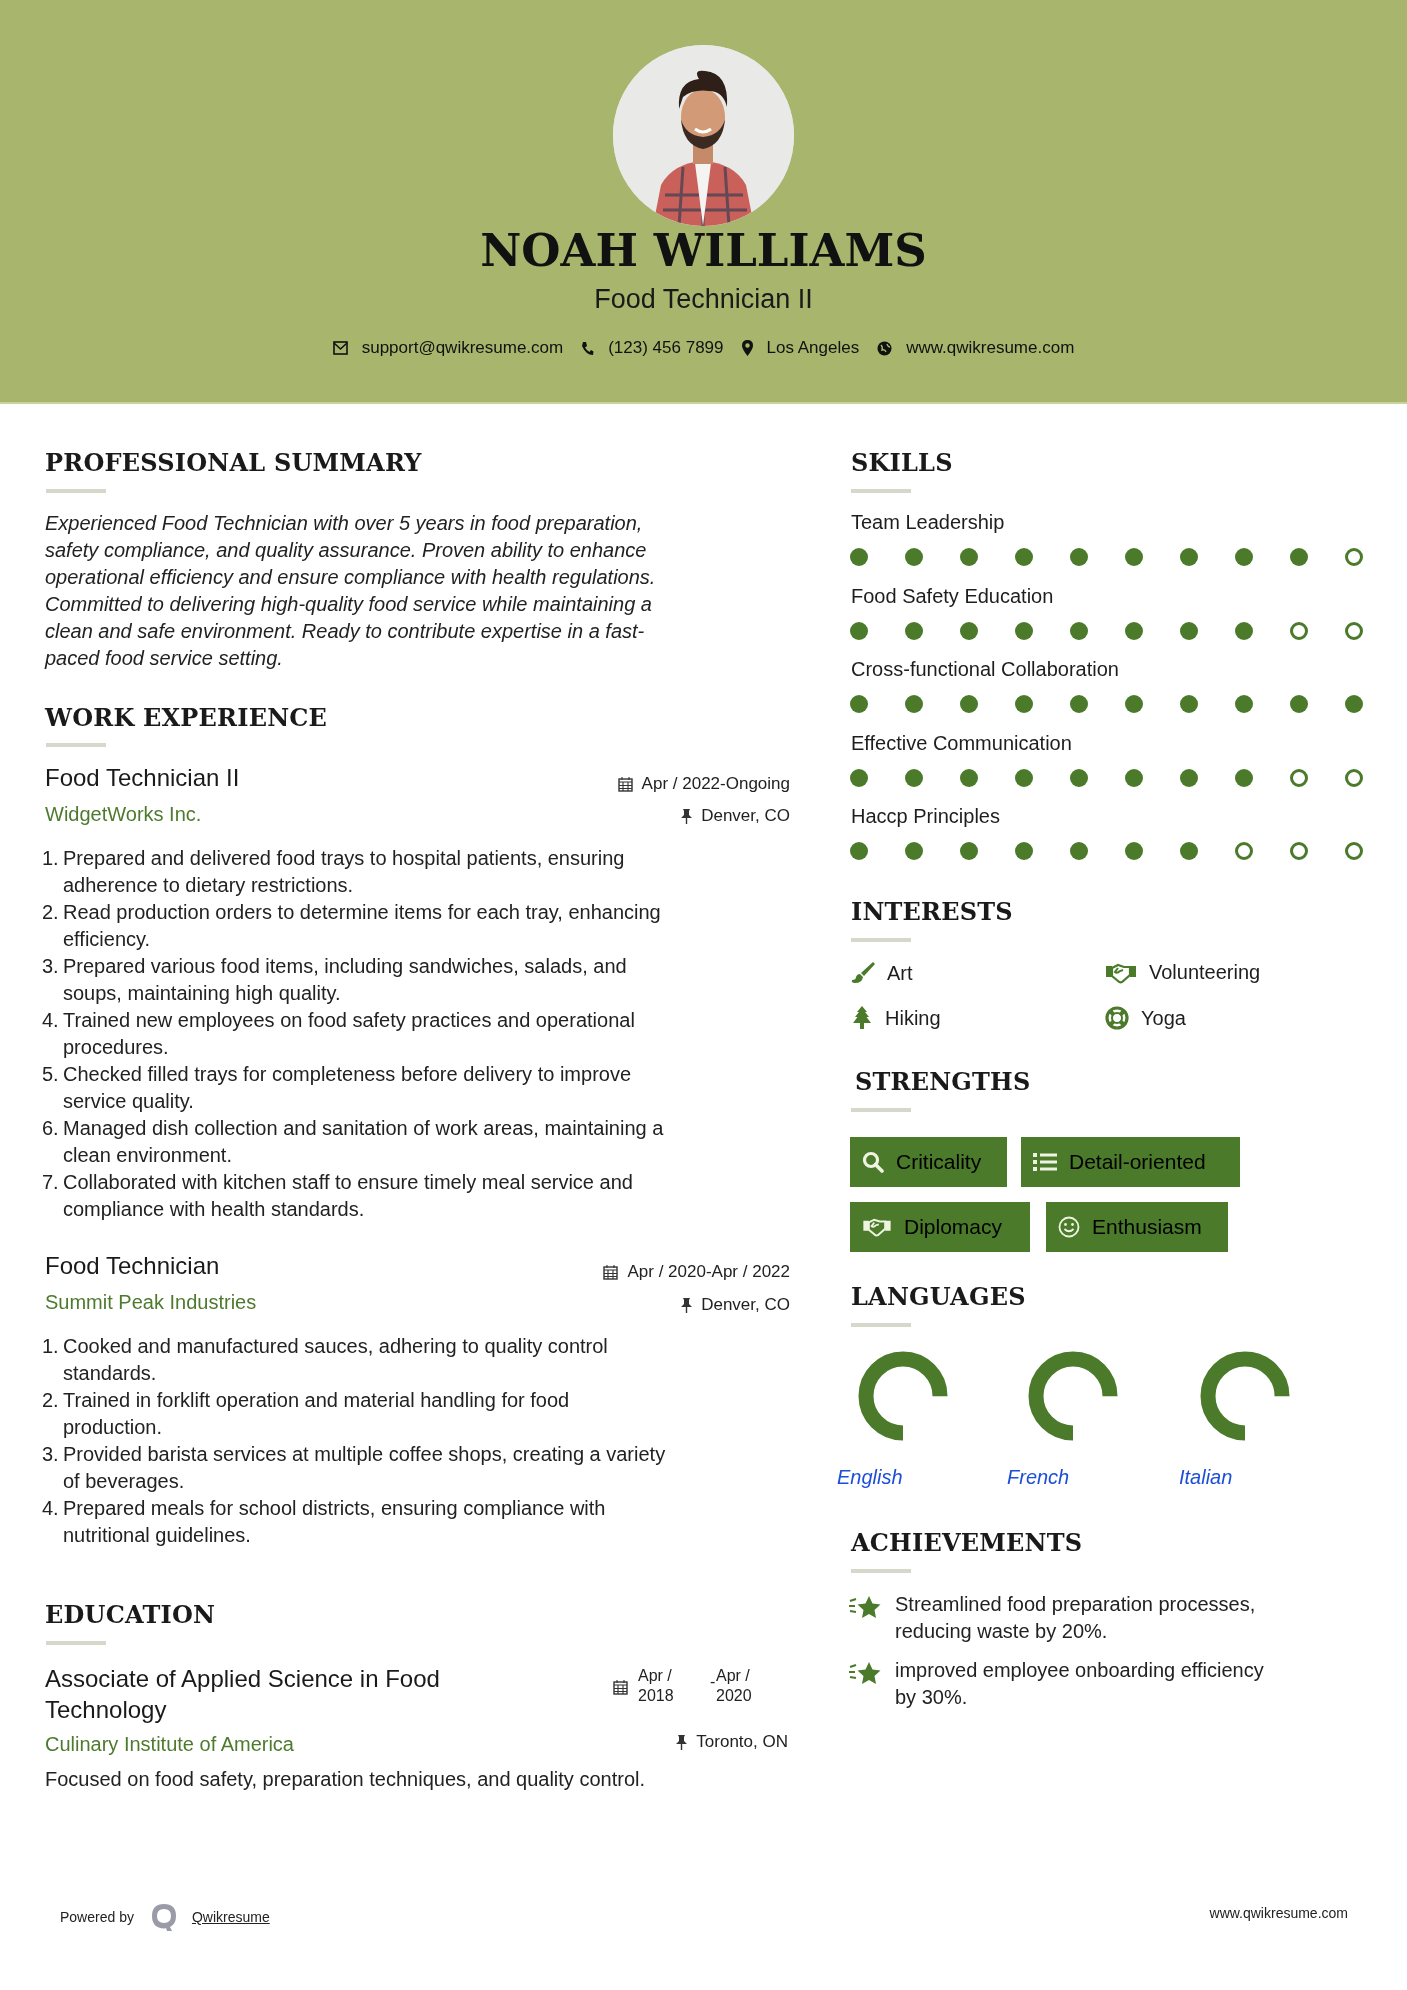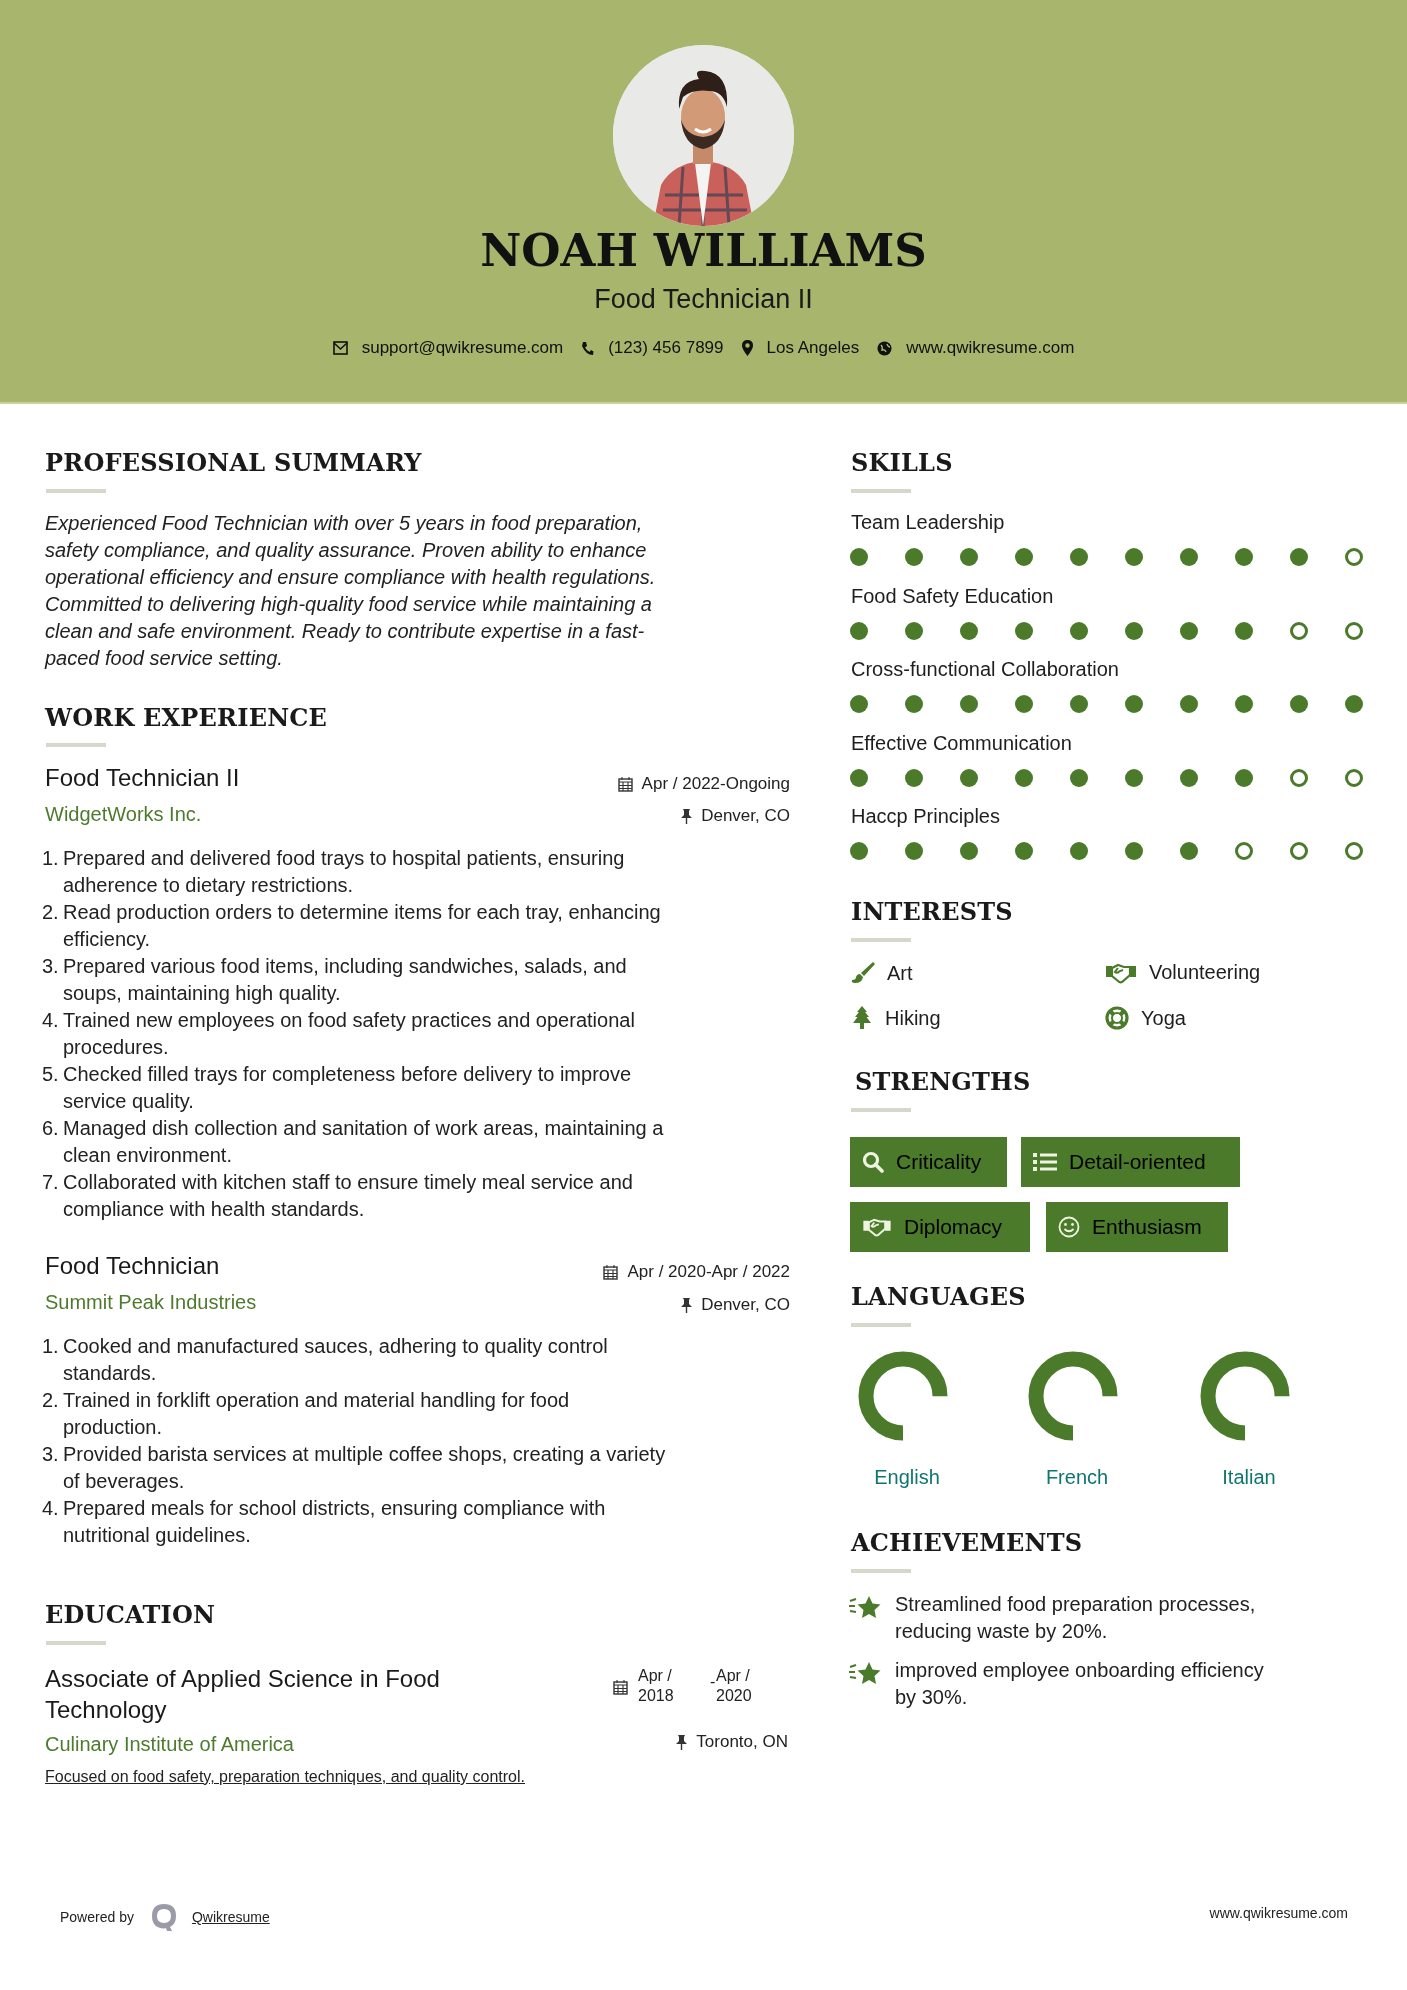--- a/index.html
+++ b/index.html
@@ -23,21 +23,21 @@
   ol.bul { position: absolute; left: 45px; width: 750px; font-size: 20px; line-height: 27px; color: #222; list-style: none; }
   ol.bul li { position: relative; padding-left: 18px; }
   ol.bul li .num { position: absolute; left: -3px; top: 0; }
   .skill-label { position: absolute; left: 851px; font-size: 20px; color: #1e1e1e; }
   .dot { position: absolute; width: 18px; height: 18px; border-radius: 50%; background: #4a7a2a; }
   .dot.empty { background: #fff; border: 3px solid #4a7a2a; }
   .interest { position: absolute; display: flex; align-items: center; font-size: 20px; color: #1e1e1e; }
   .interest svg { margin-right: 12px; }
   .tag { position: absolute; height: 50px; background: #4a7a2a; color: #000000; font-size: 21px; display: flex; align-items: center; padding-left: 12px; }
   .tag svg { margin-right: 12px; }
-  .lang-label { position: absolute; width: 140px; text-align: center; font-size: 20px; color: #0f766e; }
+  .lang-label { position: absolute; width: 140px; text-align: left; font-size: 20px; color: #1d4ed8; font-style: italic; }
   .ach { position: absolute; left: 851px; width: 500px; font-size: 20px; line-height: 27px; color: #222; }
   .ach-icon { position: absolute; left: 849px; }
   .footer-l { position: absolute; left: 60px; top: 1902px; display: flex; align-items: center; font-size: 14px; color: #222; }
   .footer-r { position: absolute; right: 59px; top: 1905px; font-size: 14px; color: #222; }
 </style>
 </head>
 <body>
 
 <div class="header-band"></div>
 <div class="photo">
@@ -215,21 +215,21 @@
       <div>2020</div>
     </div>
 </div>
 <div class="meta" style="top:1732px; right:619px;">
   <svg width="11" height="15" viewBox="0 0 11 15">
       <path d="M2 0 L9 0 L8 2 L8 6 L11 9 L0 9 L3 6 L3 2 Z" fill="#333"></path>
       <rect x="4.8" y="9" width="1.4" height="6" fill="#333"></rect>
     </svg>
   <span>Toronto, ON</span>
 </div>
-<div class="abs" style="left:45px; top:1768px; font-size:16px; color:#222;text-decoration:underline;">Focused on food safety, preparation techniques, and quality control.</div>
+<div class="abs" style="left:45px; top:1768px; font-size:20px; color:#222;">Focused on food safety, preparation techniques, and quality control.</div>
 
 <div class="sec-h" style="left:851px; top:448px;">SKILLS</div>
 <div class="sec-u" style="left:851px; top:489px;"></div>
 <div id="skills-wrap">
     <div class="skill-label" style="top: 511px;">Team Leadership</div>
     <div class="dot" style="left: 850px; top: 548px;"></div>
     <div class="dot" style="left: 905px; top: 548px;"></div>
     <div class="dot" style="left: 960px; top: 548px;"></div>
     <div class="dot" style="left: 1015px; top: 548px;"></div>
     <div class="dot" style="left: 1070px; top: 548px;"></div>

